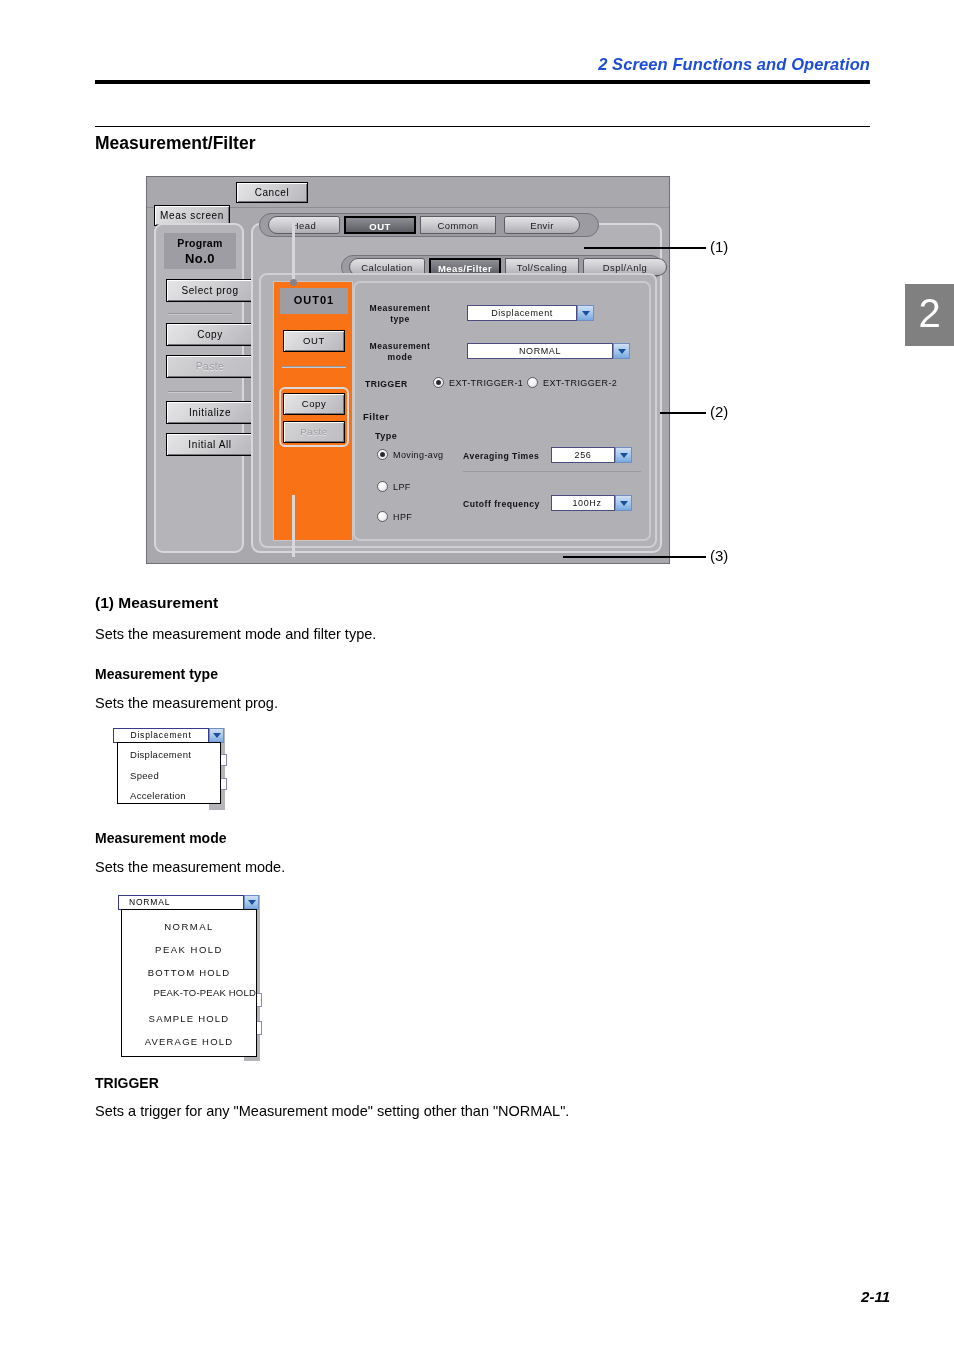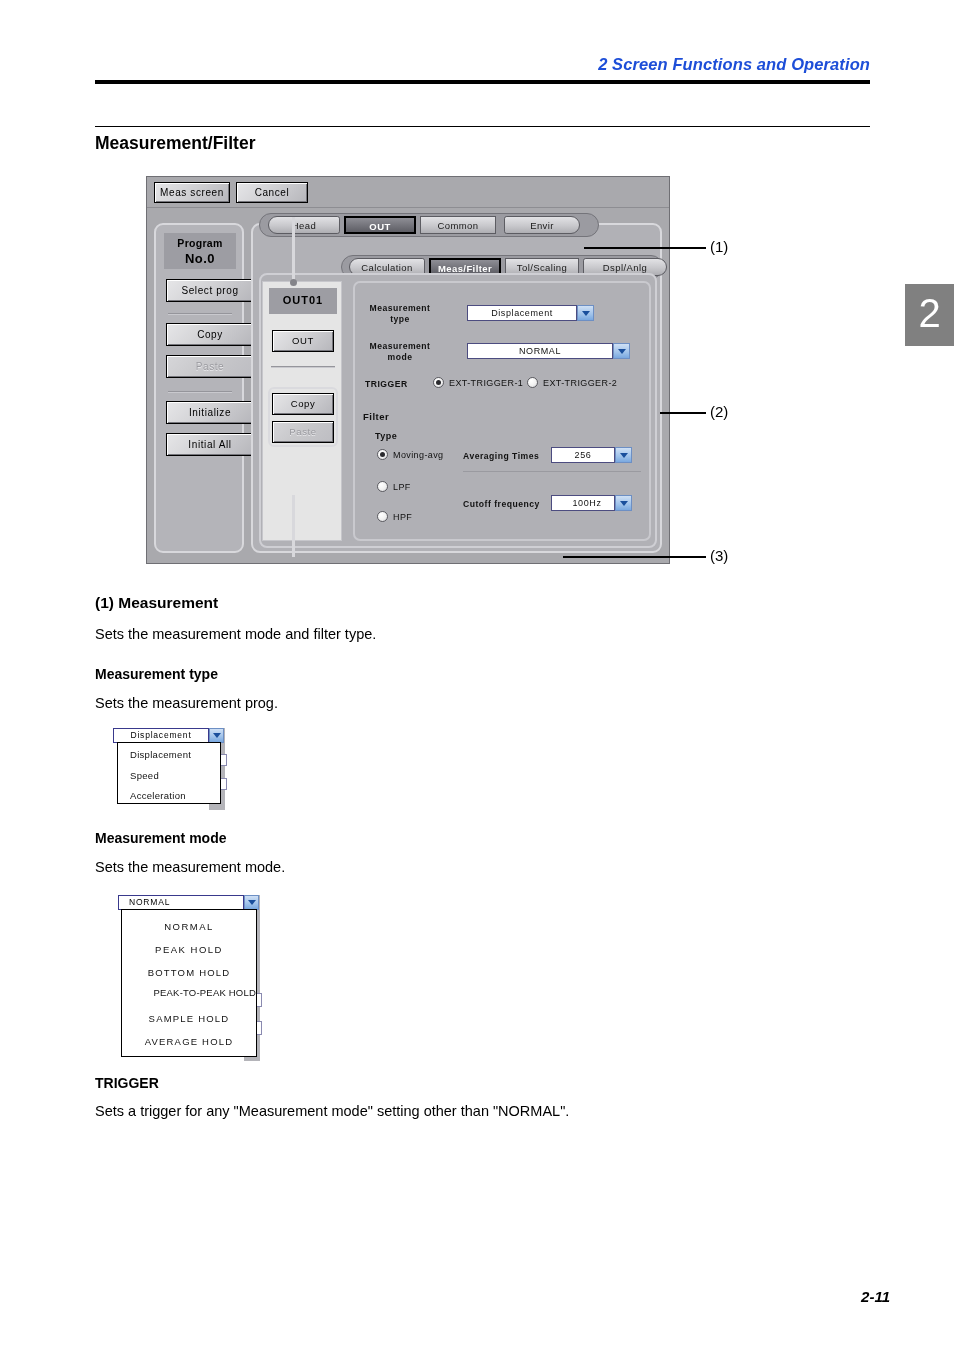--- a/index.html
+++ b/index.html
@@ -101,21 +101,21 @@
     background: linear-gradient(135deg,#d6d6d9 0%, #c8c8cb 45%, #bdbdc2 100%);
     text-shadow: 0 1px 0 #e9e9ec;
   }
   .topbtn {
     position: absolute;
     top: 5px;
     height: 21px;
     font-size: 10px;
     line-height: 19px;
   }
-  #btn-meas-screen { left: 7px; width: 76px; }
+  #btn-meas-screen { left: 7px; width: 76px; margin-top: 23px; }
   #btn-cancel      { left: 89px; width: 72px; }
 
   
   .left-panel {
     position: absolute;
     left: 7px; top: 46px;
     width: 90px; height: 330px;
     background: #b4b4b9;
     border: 2px solid #d8d8dc;
     border-radius: 9px;
@@ -197,23 +197,23 @@
     left: 6px; top: 48px;
     width: 398px; height: 275px;
     background: #b1b1b6;
     border: 2px solid #cfcfd4;
     border-radius: 8px;
     box-sizing: border-box;
   }
 
   .out-col {
     position: absolute;
-    left: 1px; top: 6px;
+    left: 12px; top: 6px;
     width: 80px; height: 260px;
-    background: #e5e5e5;
+    background: #f97316;
     border: 1px solid #c6c6cb;
     box-sizing: border-box;
   }
   .out-label {
     position: absolute;
     left: 6px; top: 6px;
     width: 68px; height: 26px;
     background: #9d9da3;
     text-align: center;
     font-size: 11px;

